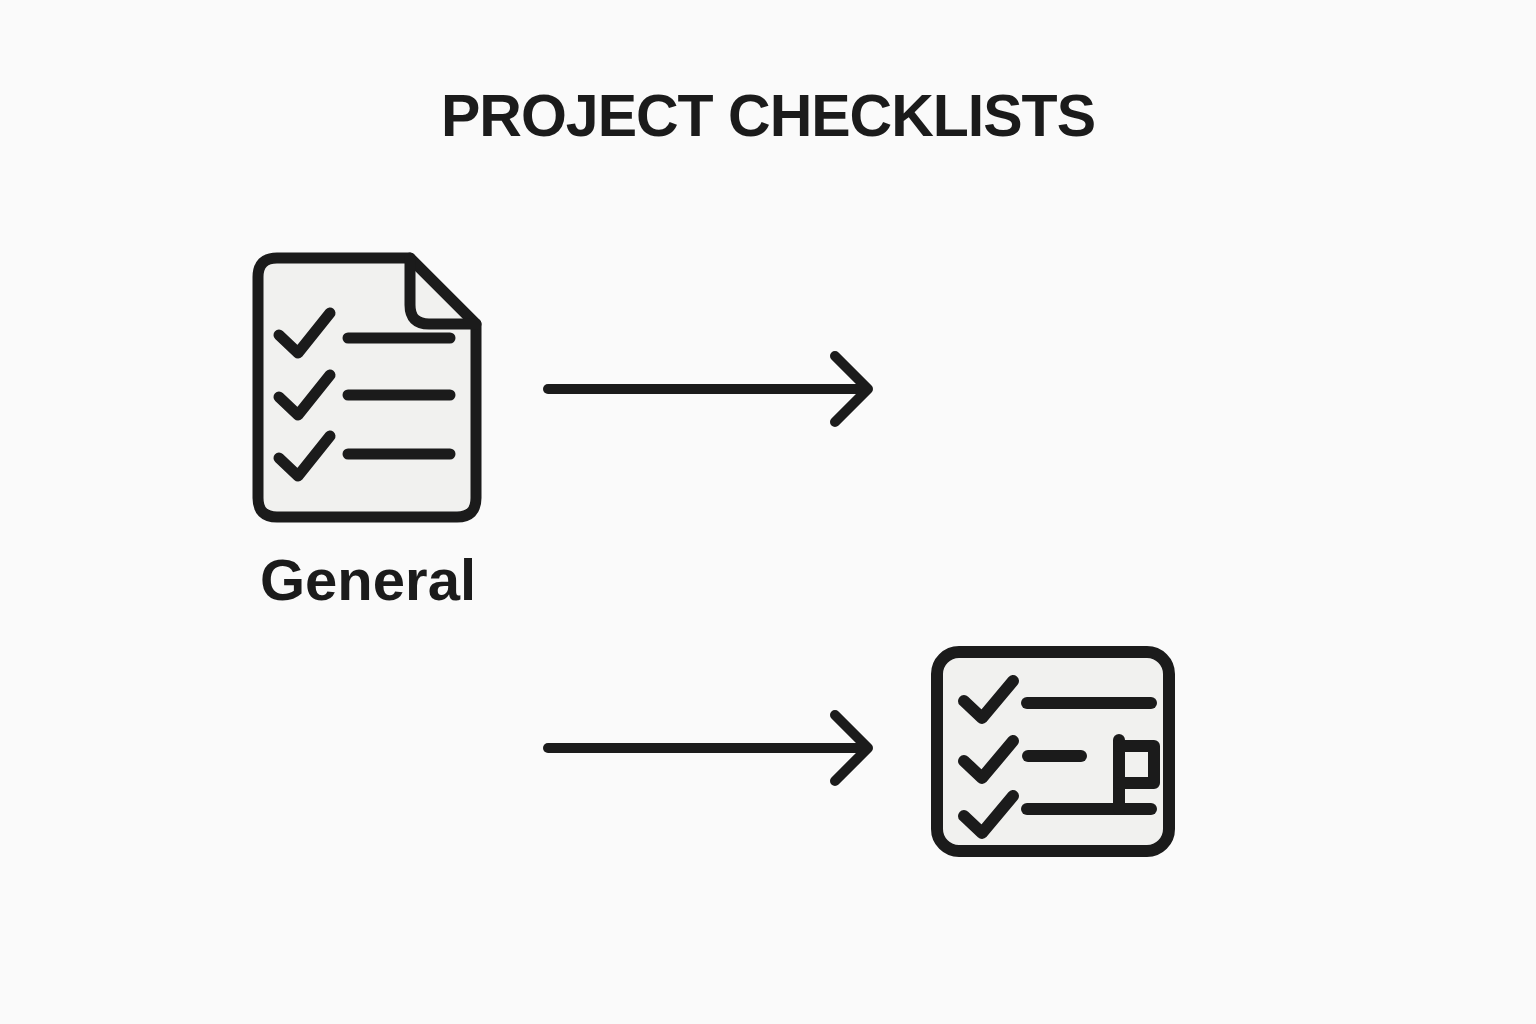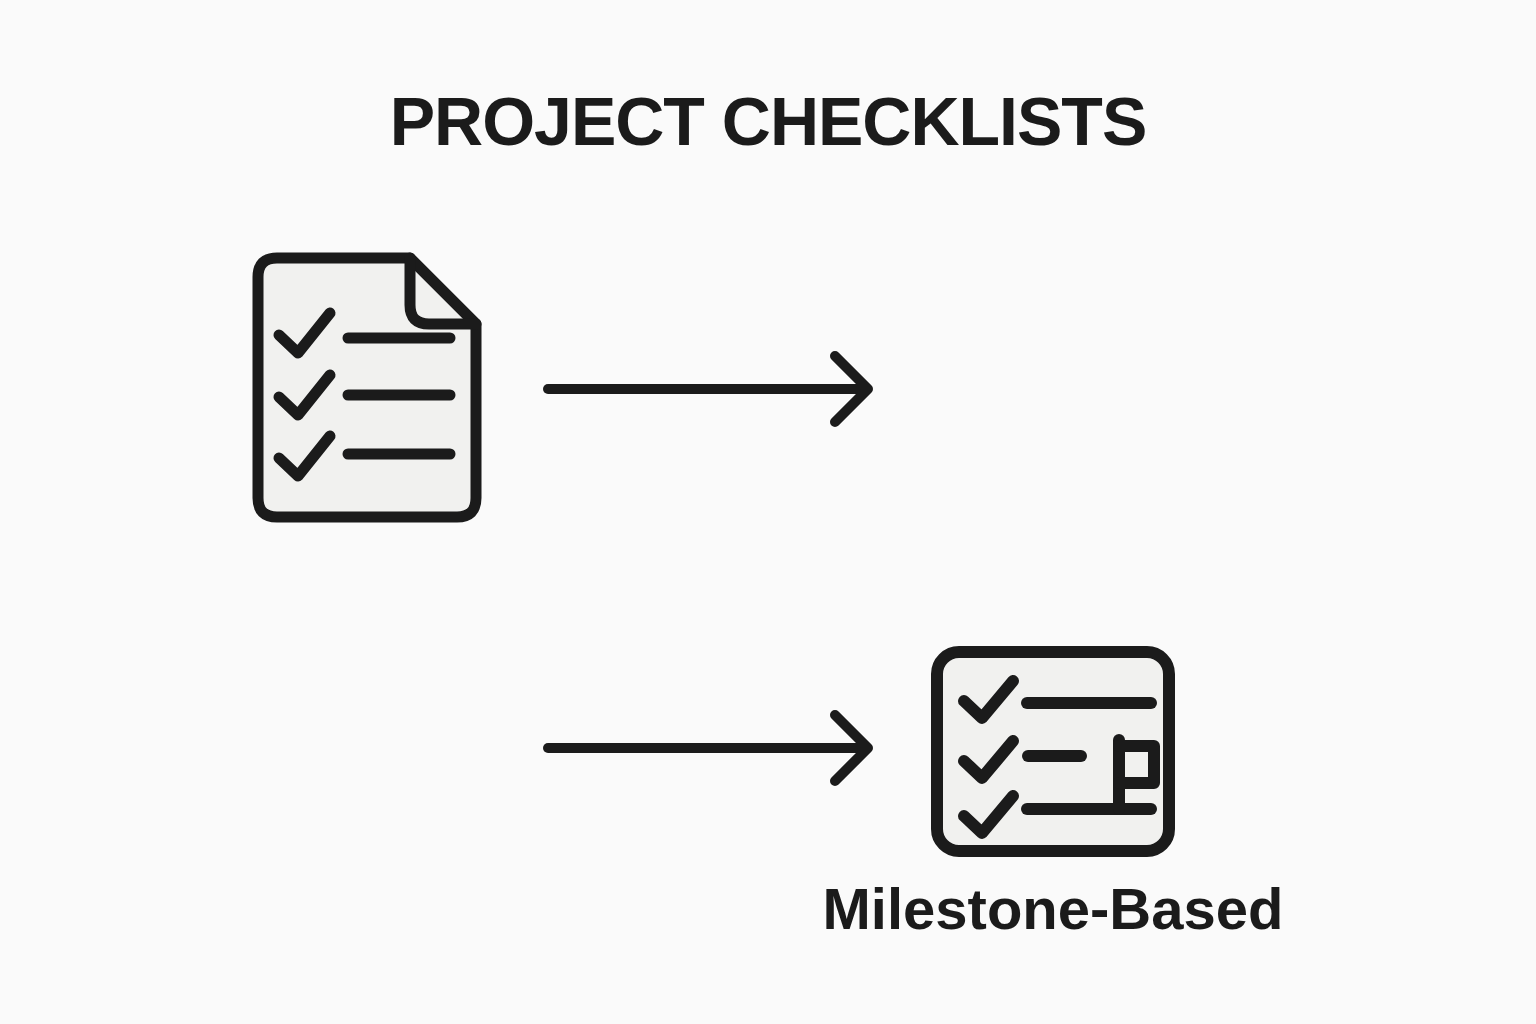--- a/index.html
+++ b/index.html
@@ -19,21 +19,21 @@
     height: 1024px;
     overflow: hidden;
     background: var(--bg);
   }
   .title {
     position: absolute;
     left: 0;
     top: 82px;
     width: 100%;
     text-align: center;
-    font-size: 68px;
+    font-size: 59px;
     font-weight: 700;
     letter-spacing: -1px;
     color: var(--ink);
     white-space: nowrap;
   }
   .node { position: absolute; }
   .node svg { display: block; }
   .node-label {
     position: absolute;
     transform: translateX(-50%);
@@ -67,20 +67,21 @@
     <svg width="240" height="277" viewBox="0 0 240 277">
       <path class="paper" stroke-width="11" d="M 163 9 L 30 9 Q 11 9 11 28 L 11 249 Q 11 268 30 268 L 210 268 Q 229 268 229 249 L 229 75 Z"></path>
       <path class="ink-stroke" stroke-width="11" d="M 163 9 L 163 56 Q 163 75 182 75 L 229 75"></path>
       <polyline class="ink-stroke" stroke-width="11" points="32,86 51,104 83,64"></polyline>
       <line class="ink-stroke" stroke-width="11" x1="101" y1="89" x2="203" y2="89"></line>
       <polyline class="ink-stroke" stroke-width="11" points="32,148 51,166 83,126"></polyline>
       <line class="ink-stroke" stroke-width="11" x1="101" y1="146" x2="203" y2="146"></line>
       <polyline class="ink-stroke" stroke-width="11" points="32,209 51,227 83,187"></polyline>
       <line class="ink-stroke" stroke-width="11" x1="101" y1="205" x2="203" y2="205"></line>
     </svg>
+    <div class="node-label" style="left:121px; top:297px;">General</div>
   </div>
 
   <div class="edge" style="left:538px; top:345px;">
     <svg width="340" height="90" viewBox="0 0 340 90">
       <line class="ink-stroke" stroke-width="10" x1="10" y1="44" x2="322" y2="44"></line>
       <polyline class="ink-stroke" stroke-width="10" points="297,11 330,44 297,77"></polyline>
     </svg>
   </div>
 
 
@@ -98,16 +99,15 @@
       <line class="ink-stroke" stroke-width="12" x1="99" y1="60" x2="223" y2="60"></line>
       <polyline class="ink-stroke" stroke-width="12" points="36,118 54,135 85,98"></polyline>
       <line class="ink-stroke" stroke-width="12" x1="100" y1="113" x2="153" y2="113"></line>
       <polyline class="ink-stroke" stroke-width="12" points="36,173 54,190 85,153"></polyline>
       <line class="ink-stroke" stroke-width="12" x1="99" y1="166" x2="223" y2="166"></line>
       <g>
         <line class="ink-stroke" stroke-width="12" x1="191" y1="97" x2="191" y2="166"></line>
         <path class="ink-stroke" stroke-width="12" d="M 191 103 L 226 103 L 226 140 L 191 140"></path>
       </g>
     </svg>
-    <div class="node-label" style="left:125px; top:232px;">Milestone-Based</div>
   </div>
 
 </div>
 
 </body></html>

